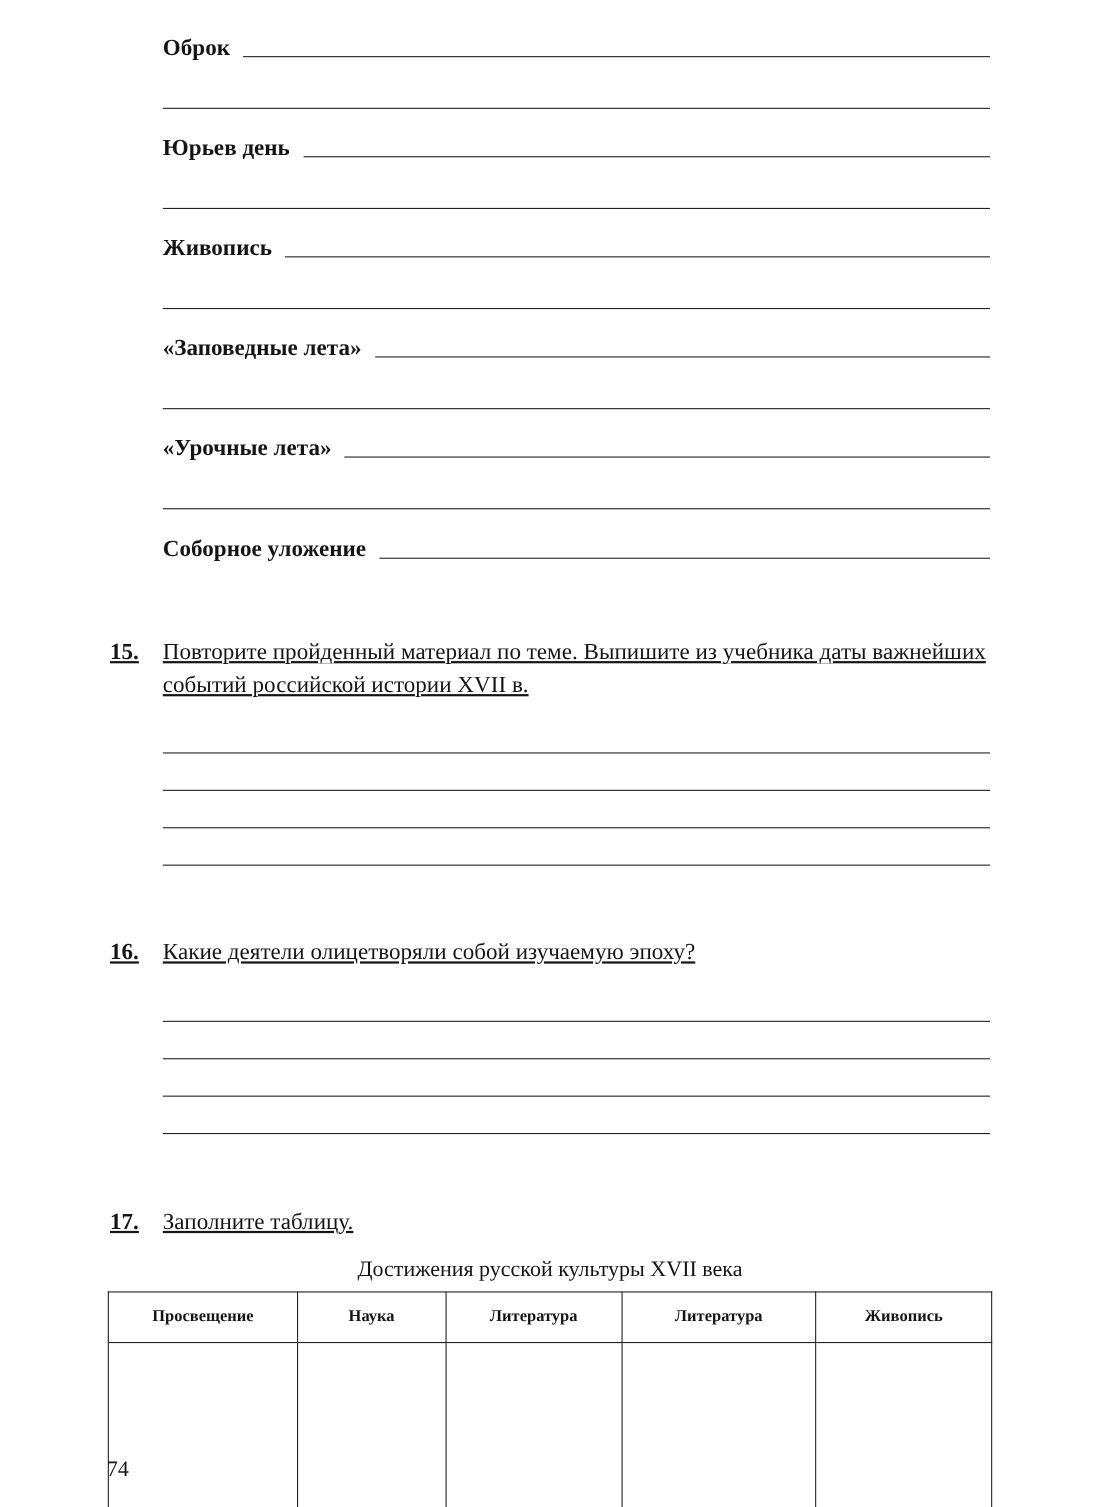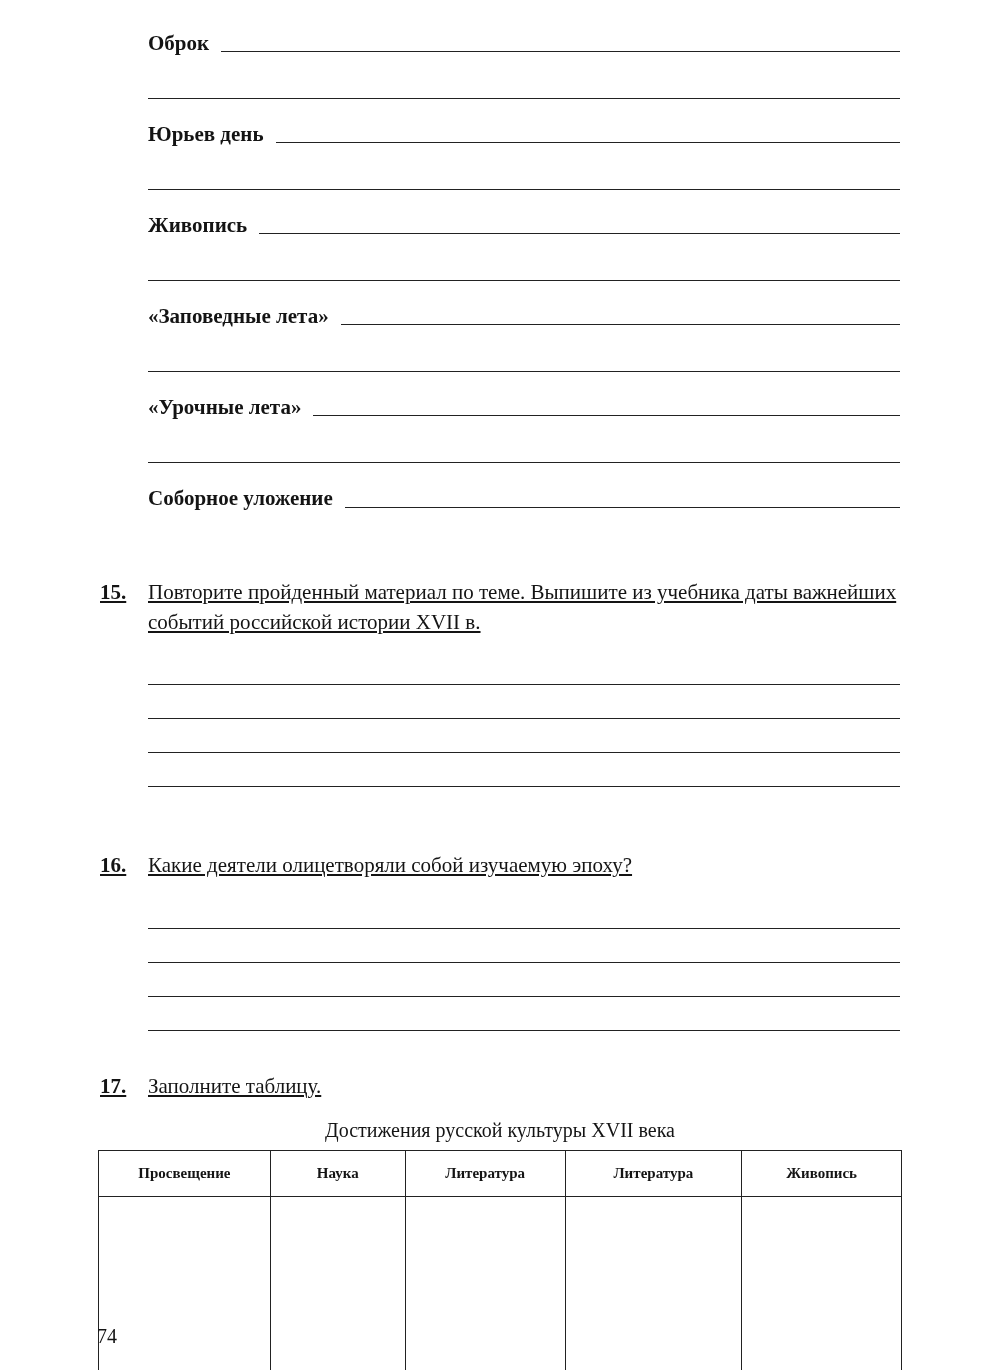--- a/index.html
+++ b/index.html
@@ -23,21 +23,21 @@
   .term-label {
     font-weight:bold; font-size:21px; line-height:1.1;
     white-space:nowrap; padding-right:12px;
   }
   .inline-line { flex:1; border-bottom:1.5px solid #222; margin-bottom:3px; height:1px; }
   .full-line { border-bottom:1.5px solid #222; height:1px; margin-top:43px; }
   
   .question { margin-left:100px; margin-right:97px; }
   .q15 { margin-top:66px; }
   .q16 { margin-top:63px; }
-  .q17 { margin-top:40px; }
+  .q17 { margin-top:64px; }
   .q-head { display:flex; font-size:21px; line-height:1.45;text-decoration:underline; }
   .q-num { font-weight:bold; width:48px; flex:none; }
   .q-text { flex:1; }
   .q-lines { margin-left:48px; margin-top:14px; }
   .blank { border-bottom:1.5px solid #222; height:34px; }
   
   .table-wrap { margin-top:18px; margin-left:98px; width:804px; }
   .table-title {
     text-align:center; font-weight:normal; font-size:20px;
     margin-bottom:8px;

